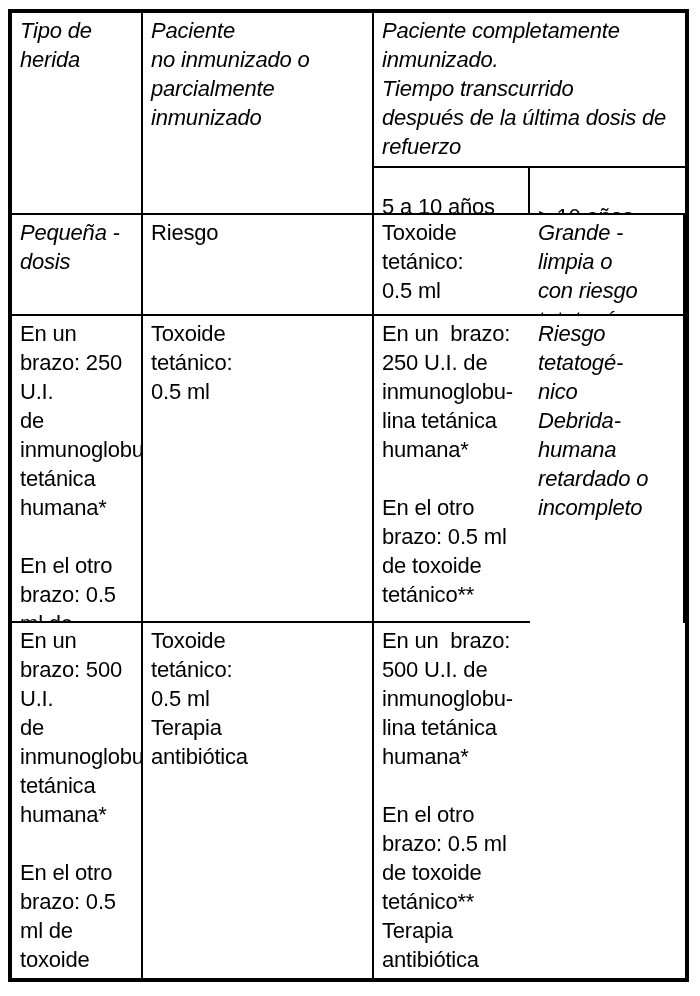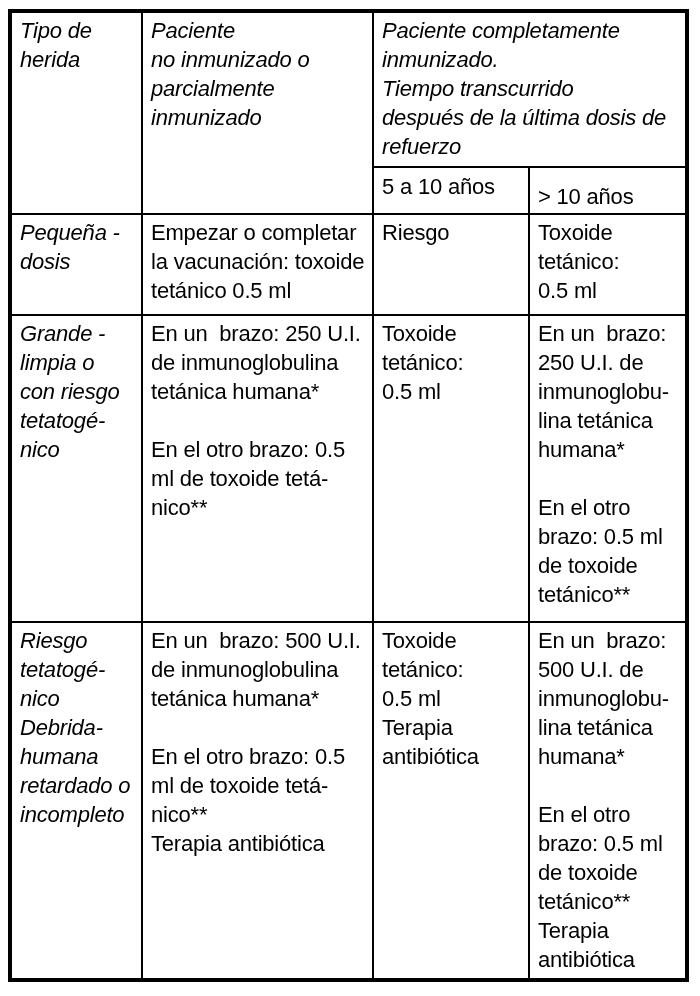--- a/index.html
+++ b/index.html
@@ -32,21 +32,21 @@
     font-size: 22px;
     line-height: 29px;
     letter-spacing: -0.2px;
     white-space: pre-wrap;
     overflow: hidden;
     color: #000000;
   }
   .br { border-right: 2px solid #000000; }
   .bb { border-bottom: 2px solid #000000; }
   .i  { font-style: italic; }
-  .sub { padding-top: 4px; }
+  .sub { padding-top: 24px; }
   
   .hc1  { grid-column: 1; grid-row: 1 / span 2; }
   .hc2  { grid-column: 2; grid-row: 1 / span 2; }
   .hc34 { grid-column: 3 / span 2; grid-row: 1; }
   .hs1  { grid-column: 3; grid-row: 2; }
   .hs2  { grid-column: 4; grid-row: 2; margin-top: 10px; }
 </style>
 </head>
 <body>
 
@@ -62,23 +62,20 @@
     <div class="cell i bb hc34">Paciente completamente
 inmunizado.
 Tiempo transcurrido
 después de la última dosis de
 refuerzo</div>
     <div class="cell br bb sub hs1">5 a 10 años</div>
     <div class="cell bb sub hs2">&gt; 10 años</div>
 
     <div class="cell i br bb">Pequeña -
 dosis</div>
-    <div class="cell br bb">Empezar o completar
-la vacunación: toxoide
-tetánico 0.5 ml</div>
     <div class="cell br bb">Riesgo</div>
     <div class="cell bb">Toxoide
 tetánico:
 0.5 ml</div>
 
     <div class="cell i br bb">Grande -
 limpia o
 con riesgo
 tetatogé-
 nico</div>

